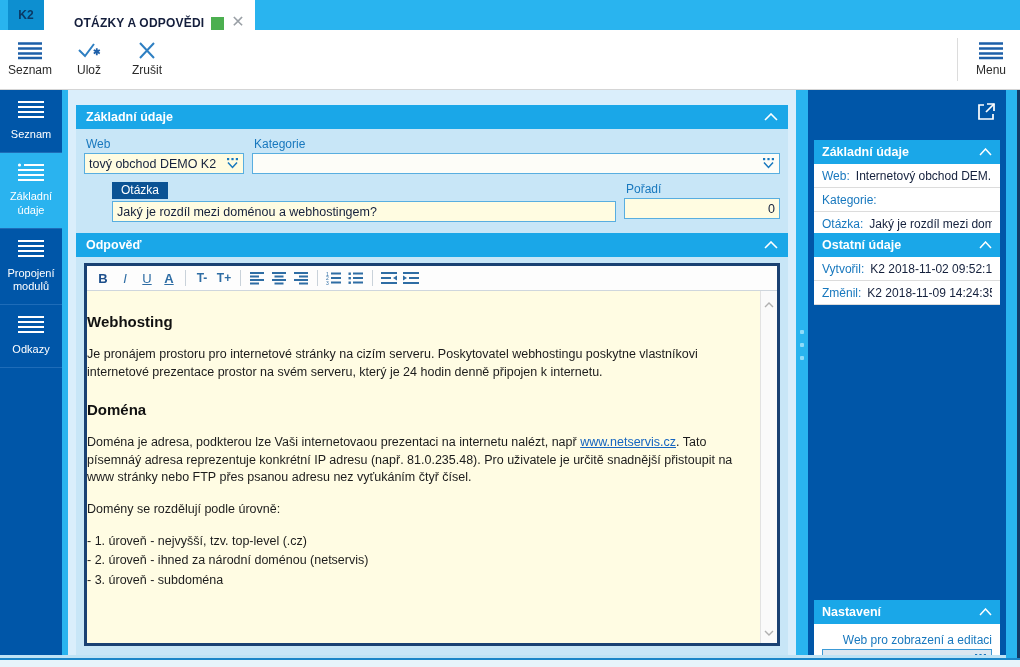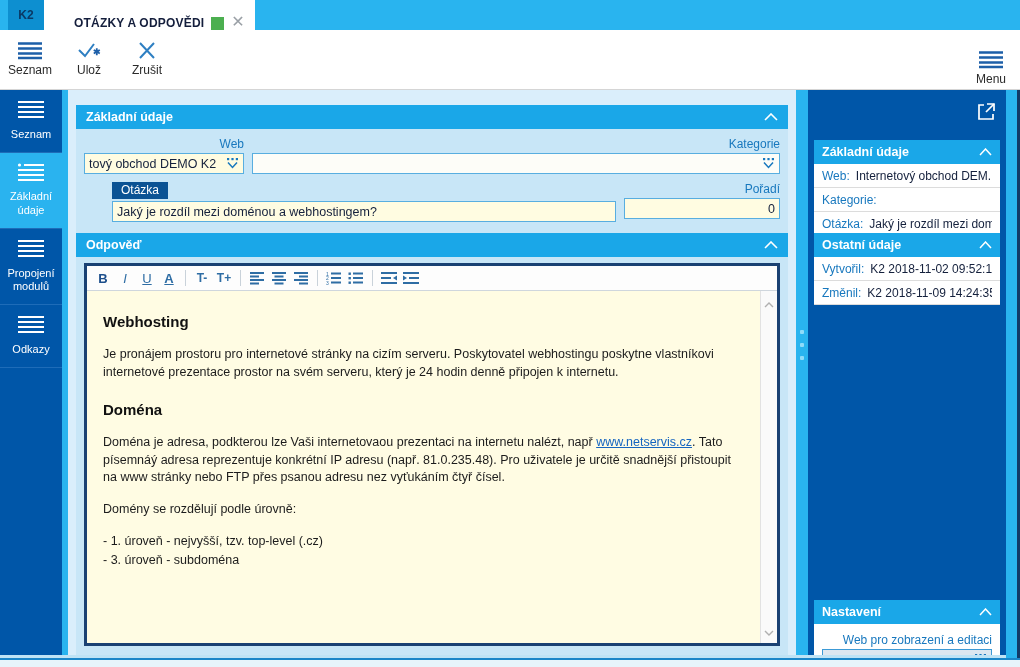--- a/index.html
+++ b/index.html
@@ -15,41 +15,41 @@
                 color:#141e3c; font-weight:bold; font-size:12px; letter-spacing:.2px; }
   .tab-green { width:13px; height:13px; background:#4caf50; display:inline-block; }
   .tab-close { color:#9aa0a6; font-size:16px; font-weight:normal; line-height:1; }
 
   
   .toolbar { position:absolute; left:0; top:30px; width:1020px; height:60px; background:#fff;
              border-bottom:1px solid #d5d5d5; display:flex; align-items:stretch; }
   .tbtn { display:flex; flex-direction:column; align-items:center; justify-content:center; gap:3px;
           min-width:58px; padding:4px 8px 5px; color:#2b2b2b; font-size:12px; cursor:default; }
   .tbtn svg { display:block; }
-  .tb-right { margin-left:auto; display:flex; align-items:stretch;flex-direction:column; }
+  .tb-right { margin-left:auto; display:flex; align-items:stretch; }
   .tb-sep { width:1px; background:#dcdcdc; margin:8px 4px; }
 
   
   .bodyrow { position:absolute; left:0; top:90px; width:1020px; height:568px; }
 
   
   .lsidebar { position:absolute; left:0; top:0; width:62px; height:565px; background:#0056a8; }
   .ls-item { display:flex; flex-direction:column; align-items:center; justify-content:center; gap:6px;
              padding:10px 2px; color:#fff; font-size:11px; text-align:center; line-height:1.25;
              border-bottom:1px solid #1e6cb8; }
   .ls-item.active { background:#2ab3ef; }
   .lstrip { position:absolute; left:62px; top:0; width:6px; height:565px; background:#29b4ef; }
 
   
   .main { position:absolute; left:68px; top:0; width:728px; height:565px; background:#daeefb; }
   .sec-header { height:24px; background:#1aa7e8; color:#fff; font-weight:bold; font-size:12.5px;
                 display:flex; align-items:center; padding:0 10px; }
   .sec-header .chev { margin-left:auto; }
   .section1 { position:absolute; left:8px; right:8px; top:15px; }
-  .sec1-body { background:#c8e6f7; padding:8px 8px 12px;text-align:right; }
+  .sec1-body { background:#c8e6f7; padding:8px 8px 12px; }
   .frow { display:flex; gap:8px; }
   .fgroup { display:flex; flex-direction:column; }
   .flabel { color:#1878be; font-size:12px; margin:0 0 2px 2px; }
   .flabel-chip { background:#0b5394; color:#fff; font-size:12px; padding:1px 9px 2px; align-self:flex-start; margin-bottom:2px; }
   .finput { height:21px; border:1px solid #58aee0; background:#fffce1; font-size:12.5px; color:#14203c;
             padding:0 4px; display:flex; align-items:center; font-family:"Liberation Sans",sans-serif; }
   .finput .ddicon { margin-left:auto; }
   .finput.white { background:#fdfdf8; }
   .finput.num { justify-content:flex-end; }
 
@@ -61,21 +61,21 @@
             color:#2e6da4; font-size:13px; }
   .ed-btn.b { font-weight:bold; color:#1d4f8c; }
   .ed-btn.i { font-style:italic; }
   .ed-btn.u { text-decoration:underline; }
   .ed-btn.a { text-decoration:underline; font-weight:bold; }
   .ed-btn.t { font-size:12px; font-weight:bold; }
   .ed-sep { width:1px; height:16px; background:#c9d2da; margin:0 4px; }
   .ed-scroll { width:17px; background:#fafafa; border-left:1px solid #e2e2e2; display:flex; flex-direction:column;
                align-items:center; justify-content:space-between; padding:3px 0; }
   .ed-wrap { display:flex; flex:1; min-height:0; }
-  .ed-content { flex:1; padding:14px 16px; color:#1c1c1c; font-size:12.5px; line-height:1.4; overflow:hidden; }
+  .ed-content { flex:1; padding:14px 0; color:#1c1c1c; font-size:12.5px; line-height:1.4; overflow:hidden; }
   .ed-h { font-size:15px; font-weight:bold; margin:6px 0 14px; color:#111; }
   .ed-p { margin:0 0 14px; }
   .ed-link { color:#1565c0; text-decoration:underline; }
   .ed-list div { line-height:1.55; }
 
   
   .splitter { position:absolute; left:796px; top:0; width:12px; height:565px; background:#29b4ef; }
   .grip { position:absolute; left:4px; top:240px; display:flex; flex-direction:column; gap:9px; }
   .grip i { width:4px; height:4px; background:#8fdbf9; border-radius:1px; }
 
@@ -325,20 +325,21 @@
             </div>
             <div class="ed-wrap">
               <div class="ed-content">
                 <div class="ed-h">Webhosting</div>
                 <div class="ed-p">Je pronájem prostoru pro internetové stránky na cizím serveru. Poskytovatel webhostingu poskytne vlastníkovi internetové prezentace prostor na svém serveru, který je 24 hodin denně připojen k internetu.</div>
                 <div class="ed-h" style="margin-top:18px;">Doména</div>
                 <div class="ed-p"><span>Doména je adresa, podkterou lze Vaši internetovaou prezentaci na internetu nalézt, např </span><span class="ed-link">www.netservis.cz</span><span>. Tato písemnáý adresa reprezentuje konkrétní IP adresu (např. 81.0.235.48). Pro uživatele je určitě snadnější přistoupit na www stránky nebo FTP přes psanou adresu nez vyťukáním čtyř čísel.</span></div>
                 <div class="ed-p">Domény se rozdělují podle úrovně:</div>
                 <div class="ed-list">
                   <div>- 1. úroveň - nejvyšší, tzv. top-level (.cz)</div>
+                  <div>- 2. úroveň - ihned za národní doménou (netservis)</div>
                   <div>- 3. úroveň - subdoména</div>
                 </div>
               </div>
               <div class="ed-scroll">
                 <span>
                   <svg width="10" height="6" viewBox="0 0 10 6">
                       <path d="M1 5l4-4 4 4" stroke="#b0b0b0" stroke-width="1.4" fill="none"></path>
                     </svg>
                 </span>
                 <span>

